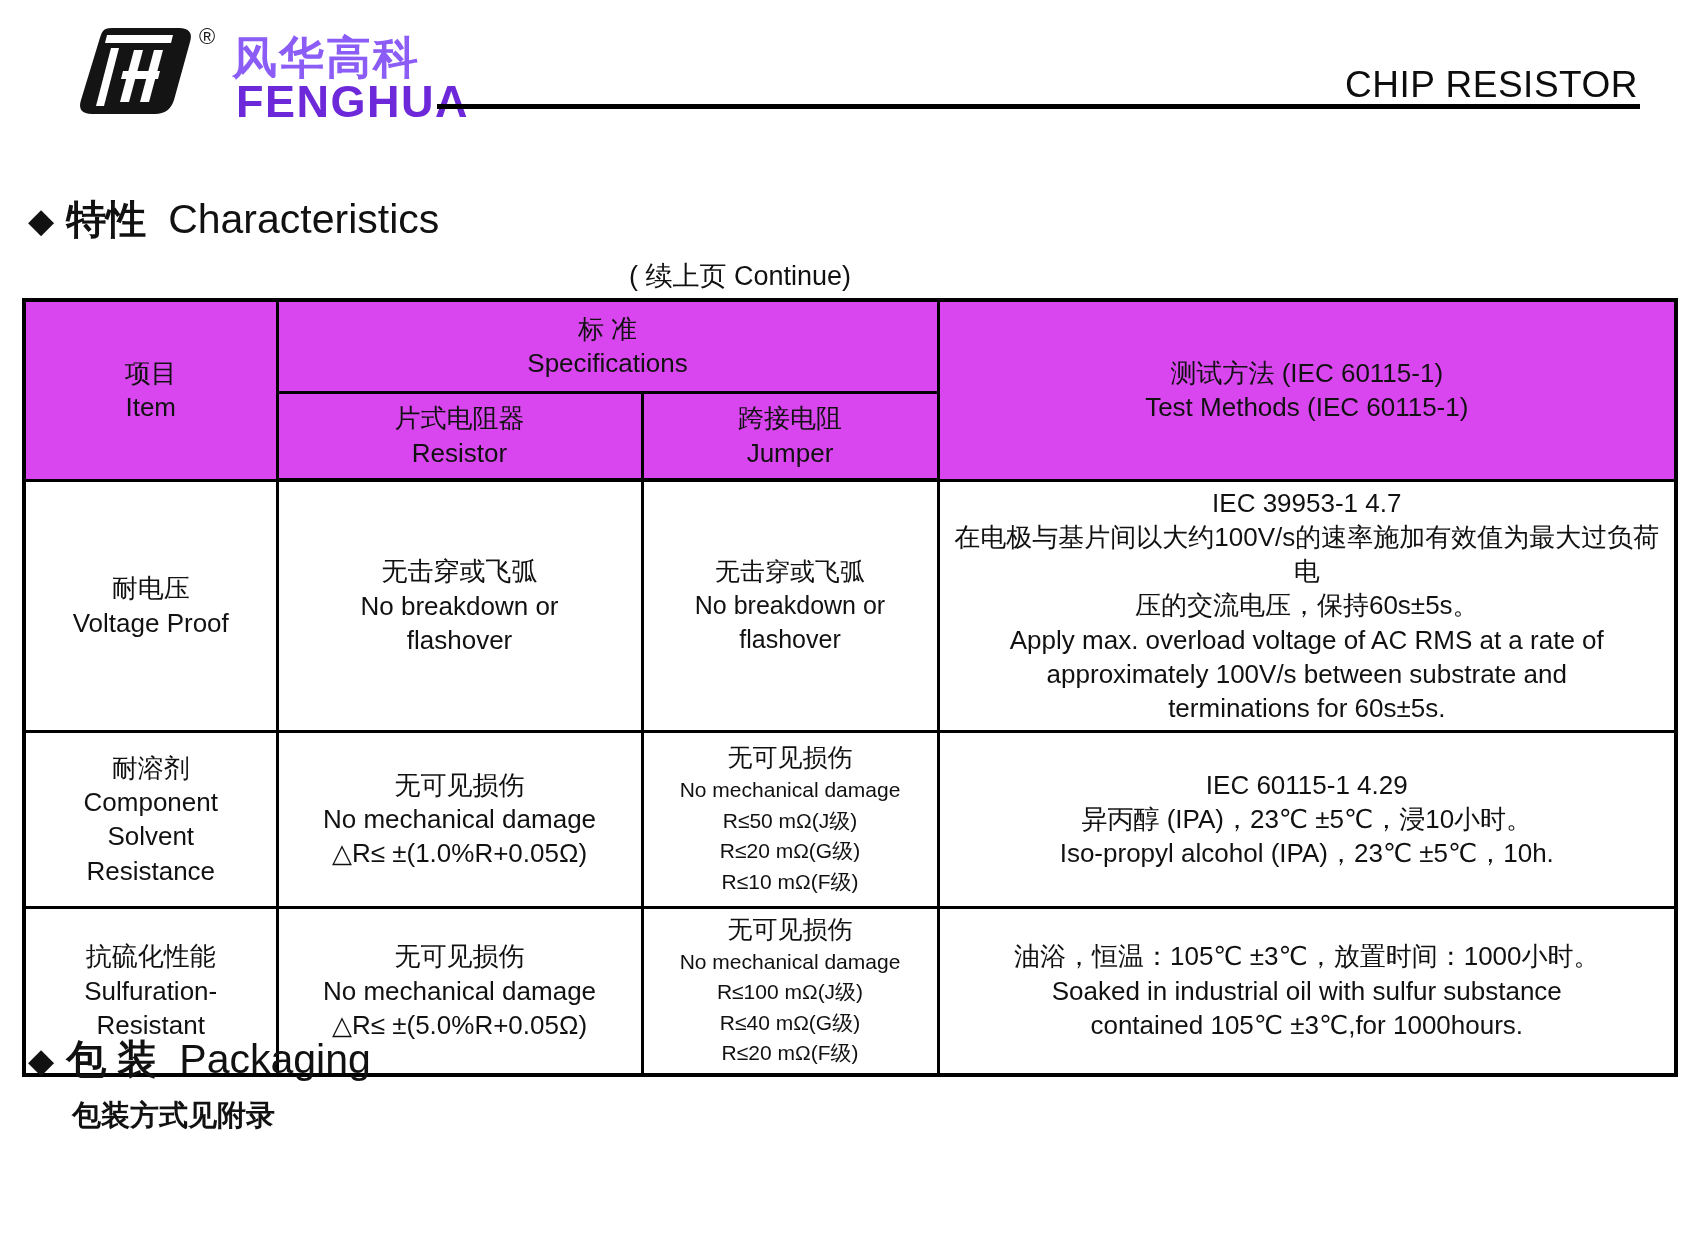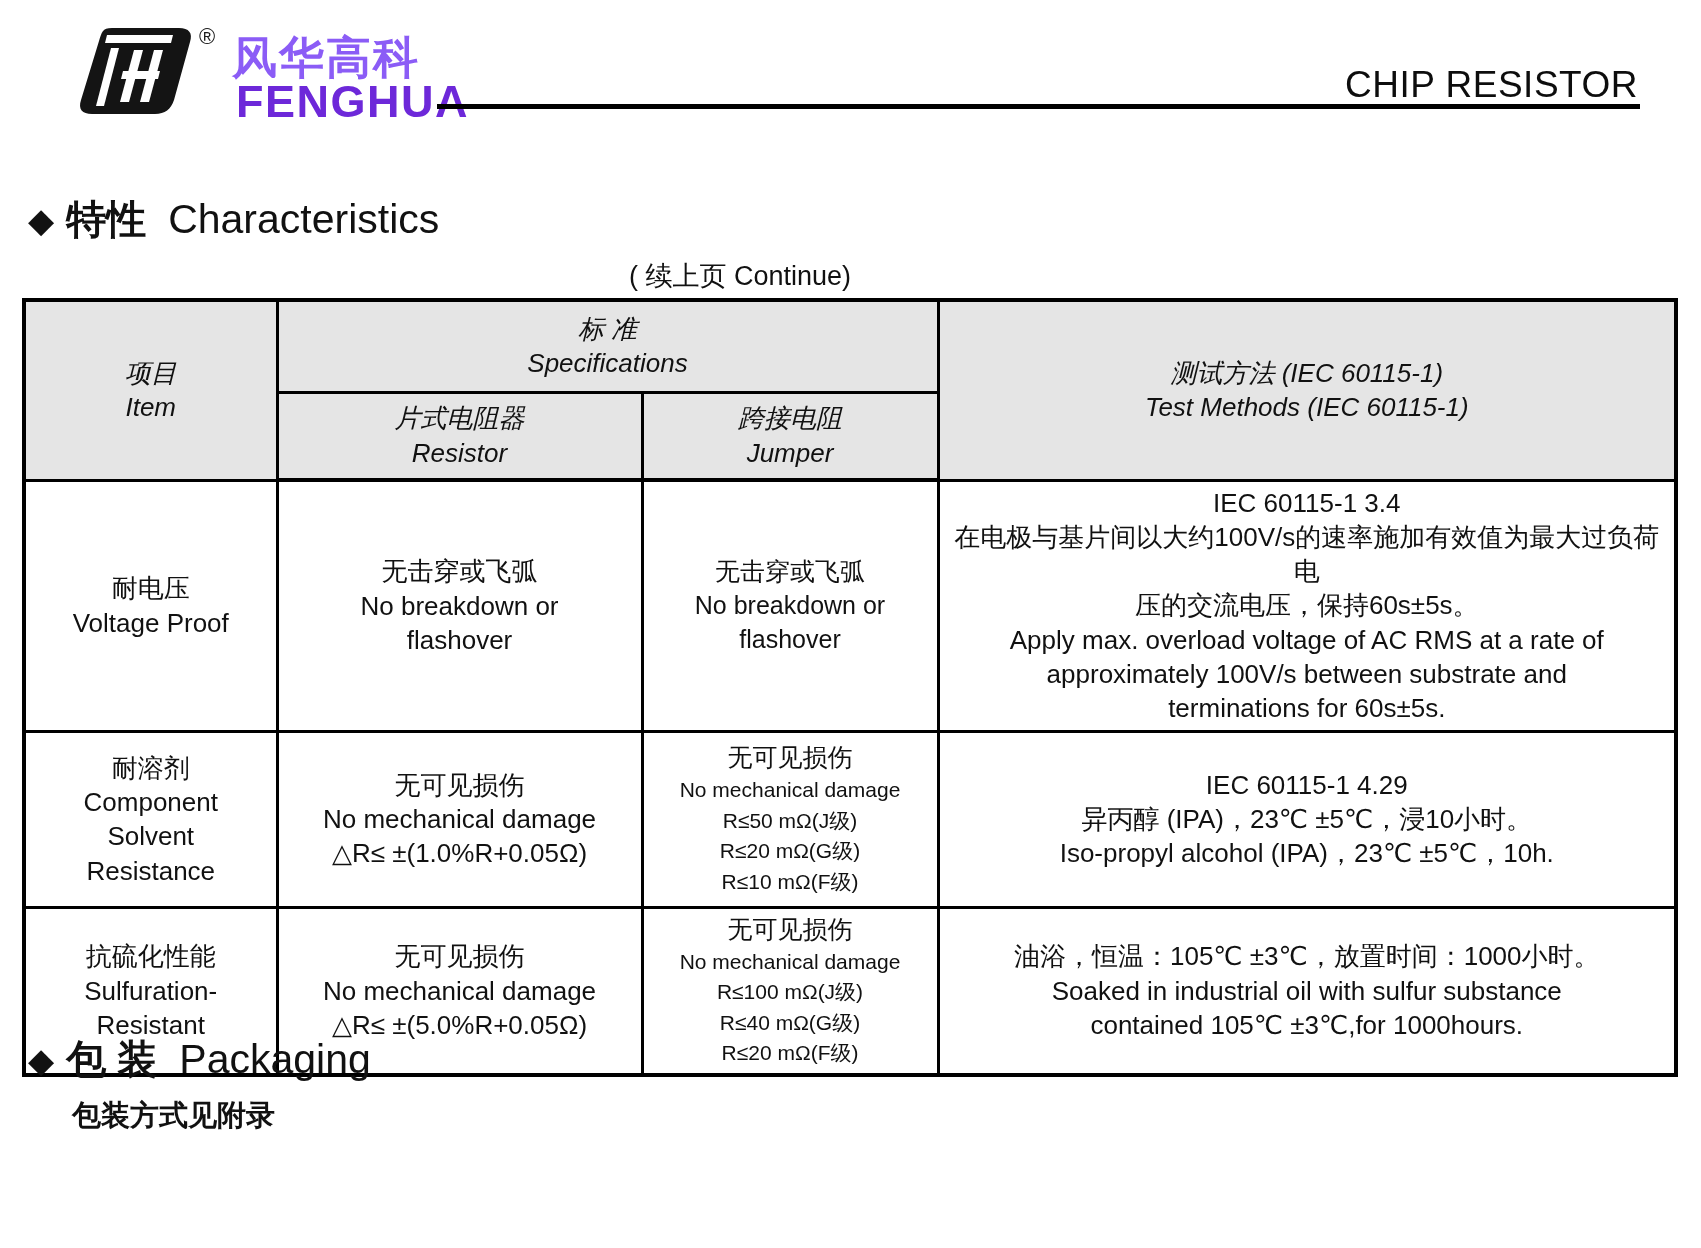--- a/index.html
+++ b/index.html
@@ -37,21 +37,21 @@
     border-collapse:collapse;table-layout:fixed;
   }
   table.spec td{
     border:3px solid #000;
     text-align:center;vertical-align:middle;
     font-size:26px;line-height:1.32;
     padding:4px 6px;
     overflow:hidden;
   }
   table.spec{border:4px solid #000;}
-  td.th{background:#e5e5e5;font-size:27px;line-height:1.45;font-style:italic;}
+  td.th{background:#d946ef;font-size:27px;line-height:1.45;}
   tr.hdr-bottom td{border-bottom-width:4px;margin-left:36px;}
   td.test{
     text-align:left;padding-left:14px;padding-right:8px;
     font-size:25px;line-height:1.3;
   }
   td.jum .jm{font-size:25px;line-height:1.35;}
   td.jum .jd{font-size:21px;line-height:1.45;}
 </style>
 </head>
 <body>
@@ -107,21 +107,21 @@
 Voltage Proof</td>
     <td class="pre">无击穿或飞弧
 No breakdown or
 flashover</td>
     <td class="jum">
       <div class="jm pre">无击穿或飞弧
 No breakdown or
 flashover</div>
       <div class="jd pre"></div>
     </td>
-    <td class="test pre">IEC 60115-1 3.4
+    <td class="test pre">IEC 39953-1 4.7
 在电极与基片间以大约100V/s的速率施加有效值为最大过负荷电
 压的交流电压，保持60s±5s。
 Apply max. overload voltage of AC RMS at a rate of
 approximately 100V/s between substrate and
  terminations  for 60s±5s.</td>
   </tr>
 
   <tr style="height:176px">
     <td class="pre">耐溶剂
 Component

